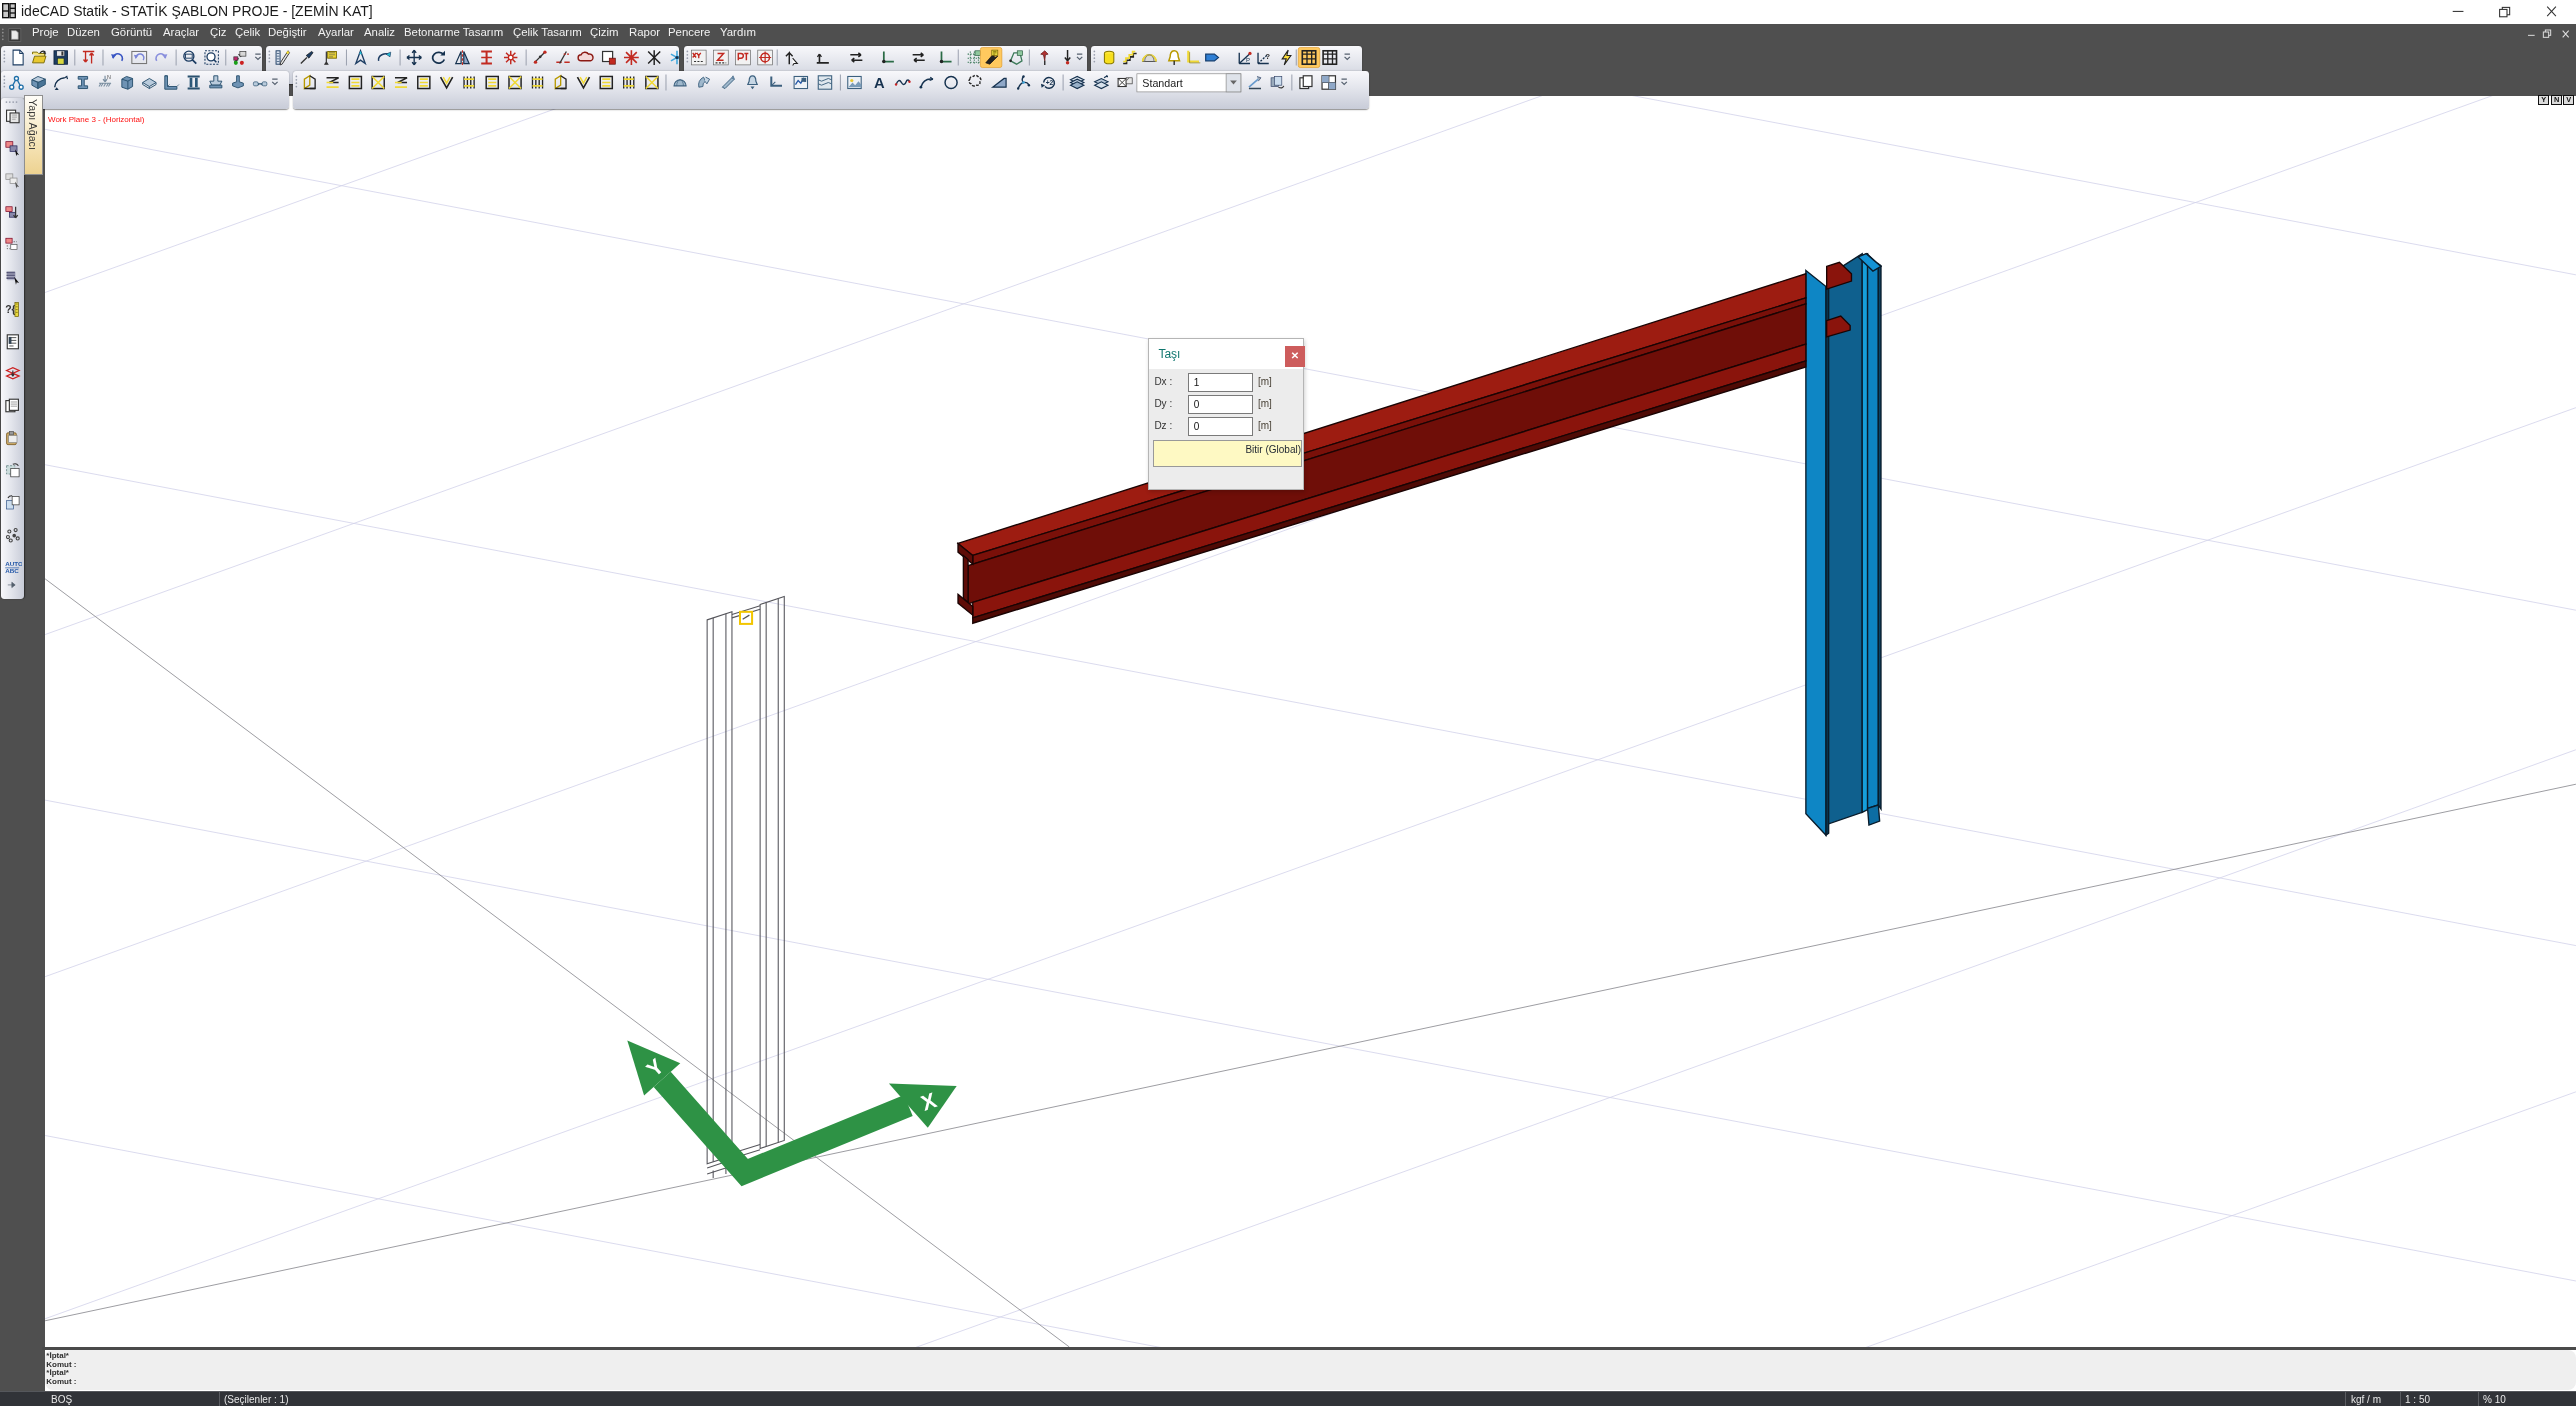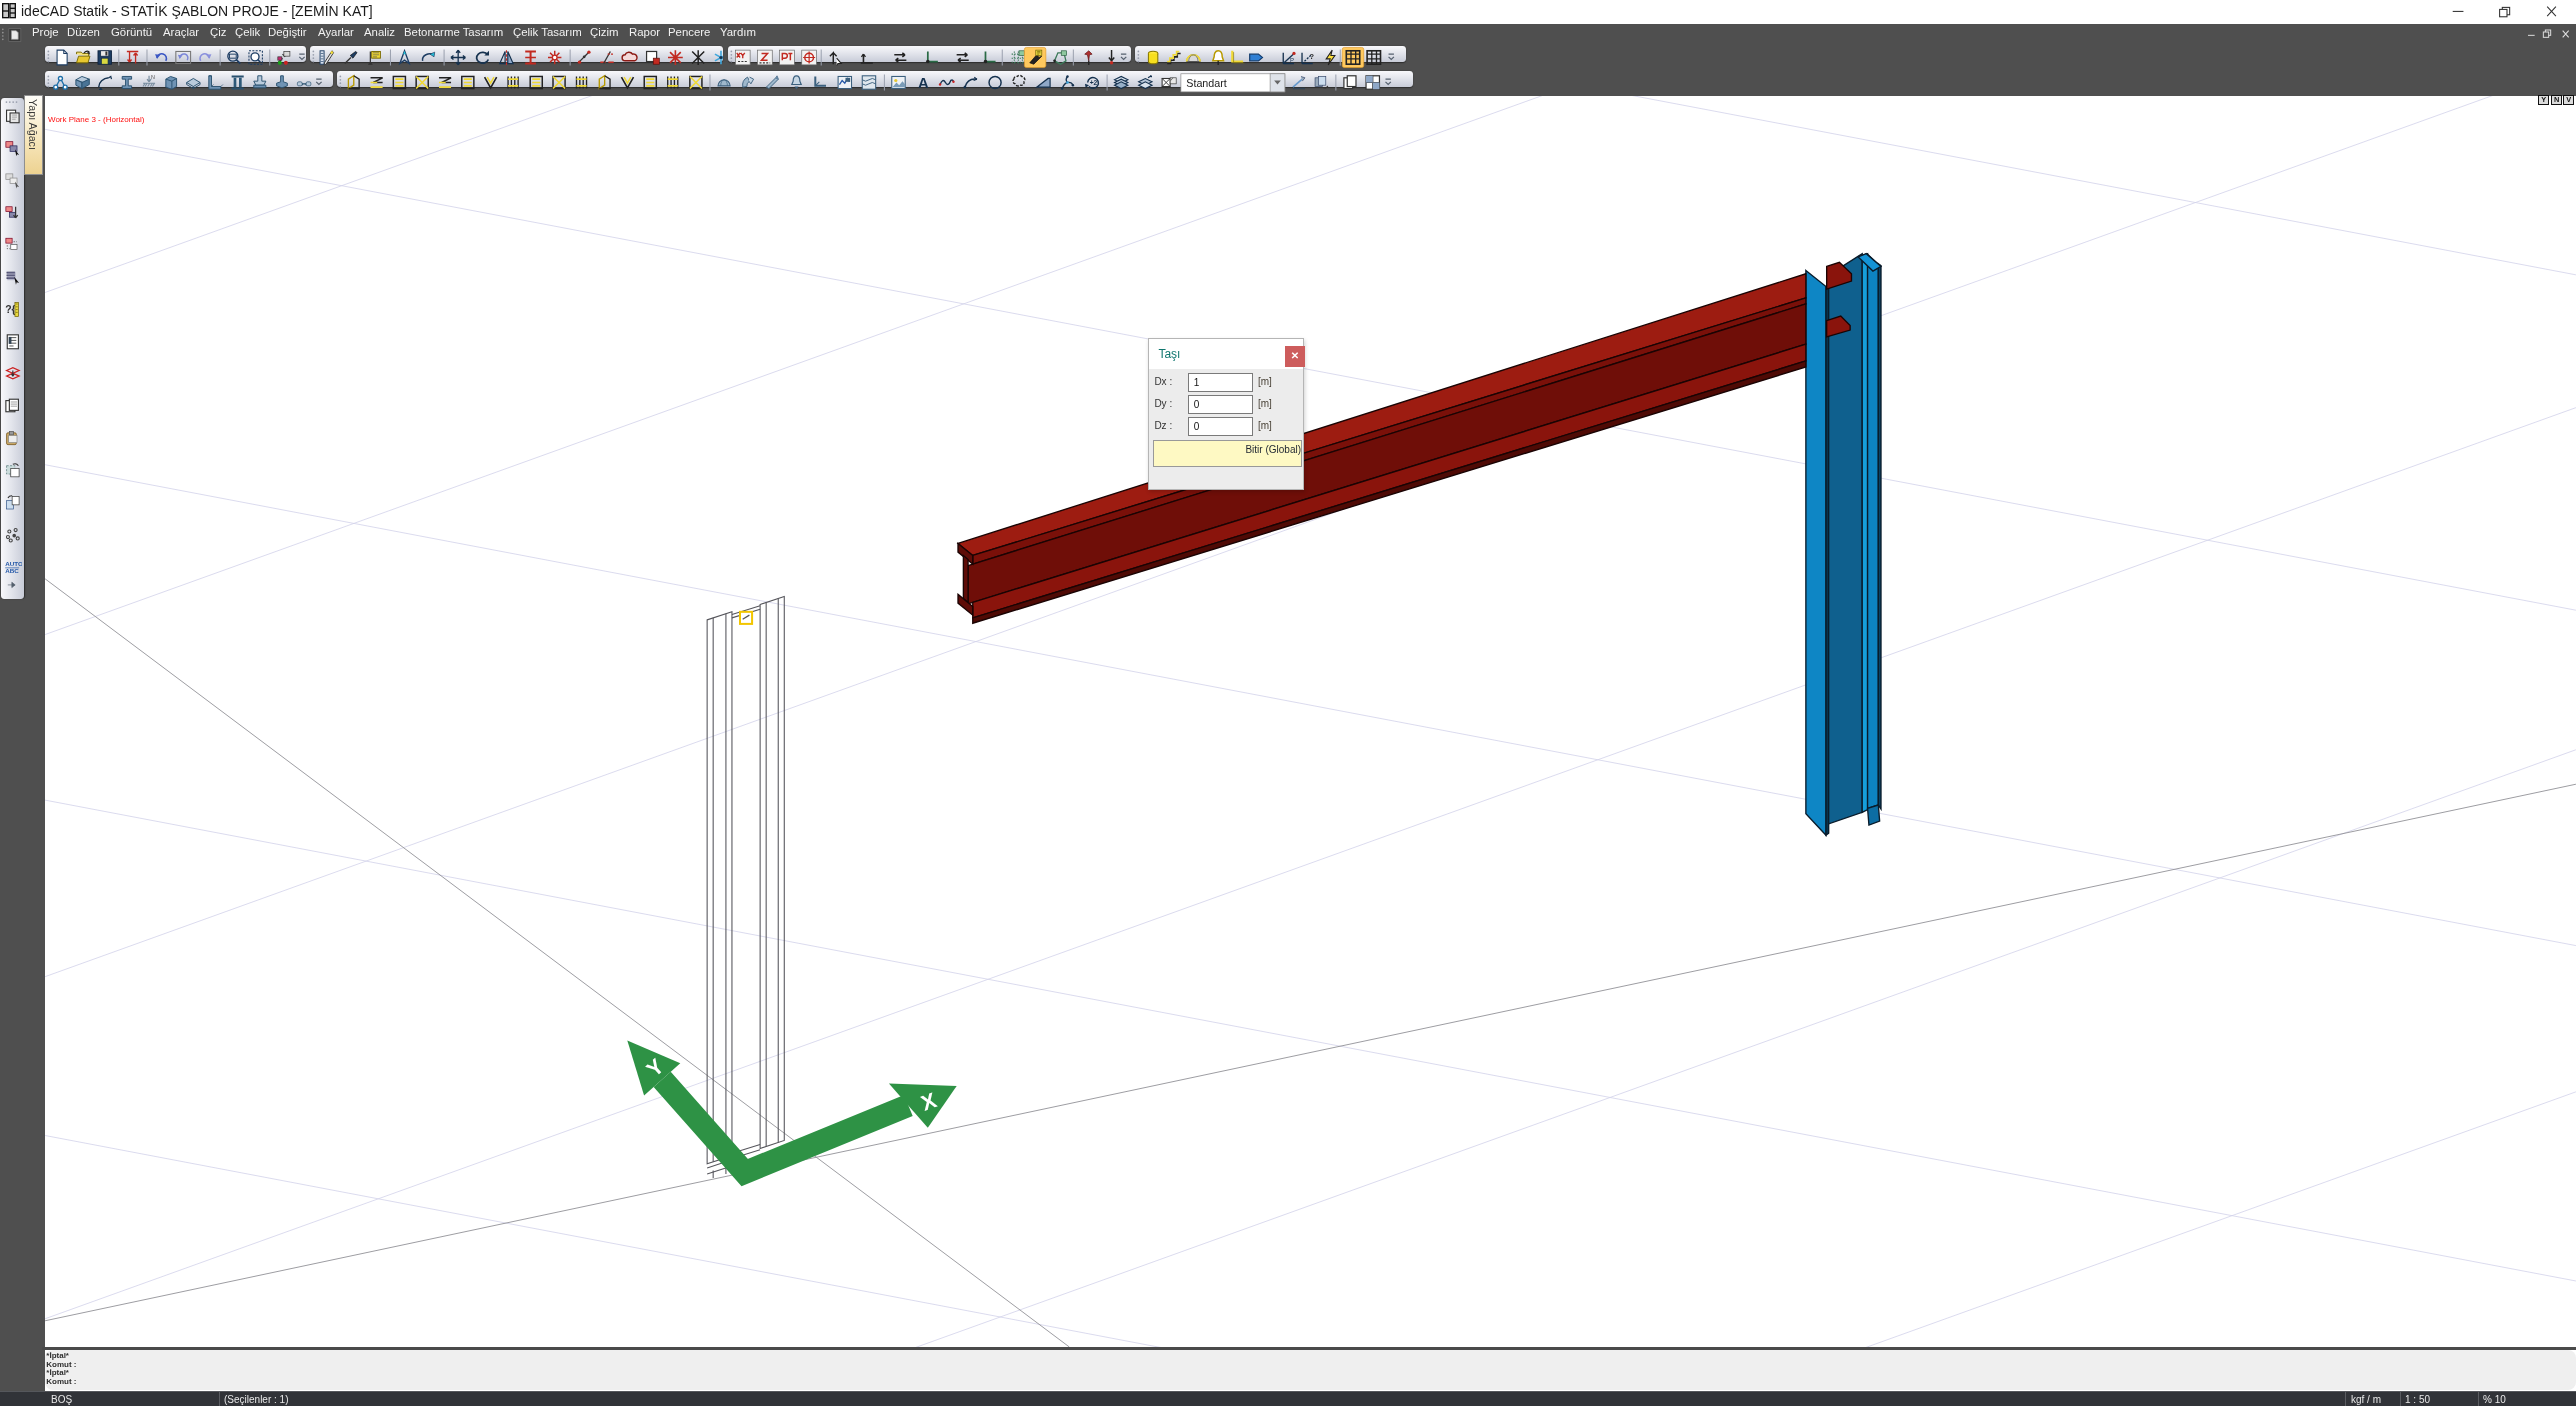--- a/index.html
+++ b/index.html
@@ -6,23 +6,23 @@
   body{width:2576px;height:1406px;overflow:hidden;position:relative;
        font-family:"Liberation Sans",sans-serif;background:#fff;}
   .abs{position:absolute;}
   
   #titlebar{left:0;top:0;width:2576px;height:23.5px;background:#ffffff;}
   #title-text{left:21px;top:2.7px;font-size:14px;color:#1b1b1b;white-space:pre;}
   
   #chrome{left:0;top:23.5px;width:2576px;height:72px;background:#4f4f4f;}
   .menuitem{position:absolute;top:2px;font-size:11.4px;color:#f2f2f2;white-space:pre;}
   
-  .strip{position:absolute;height:16px;border-radius:3.4px;z-index:5;
+  .strip{position:absolute;height:38px;border-radius:3.4px;z-index:5;
          background:linear-gradient(#f8f8fb 0%,#e3e5ec 45%,#c8ccd8 100%);
-         box-shadow:0 0.7px 1.3px rgba(0,0,0,.45);margin-left:44px;}
+         box-shadow:0 0.7px 1.3px rgba(0,0,0,.45);}
   .vstrip{position:absolute;width:23px;border-radius:3.4px;z-index:5;
          background:linear-gradient(90deg,#f8f8fb 0%,#e3e5ec 45%,#c8ccd8 100%);
          box-shadow:0.7px 0 1.3px rgba(0,0,0,.45);}
   
   #sidebar{left:0;top:96px;width:45px;height:1295px;background:#4f4f4f;}
   #tab{z-index:6;left:24px;top:95px;width:19px;height:80px;
        background:linear-gradient(#fefdf8,#f7e7bd 55%,#edd291);
        border:0.7px solid #8f8f8f;box-sizing:border-box;}
   #tab span{position:absolute;left:2px;top:3.4px;font-size:10.7px;color:#3a3a3a;
        writing-mode:vertical-rl;white-space:pre;}

